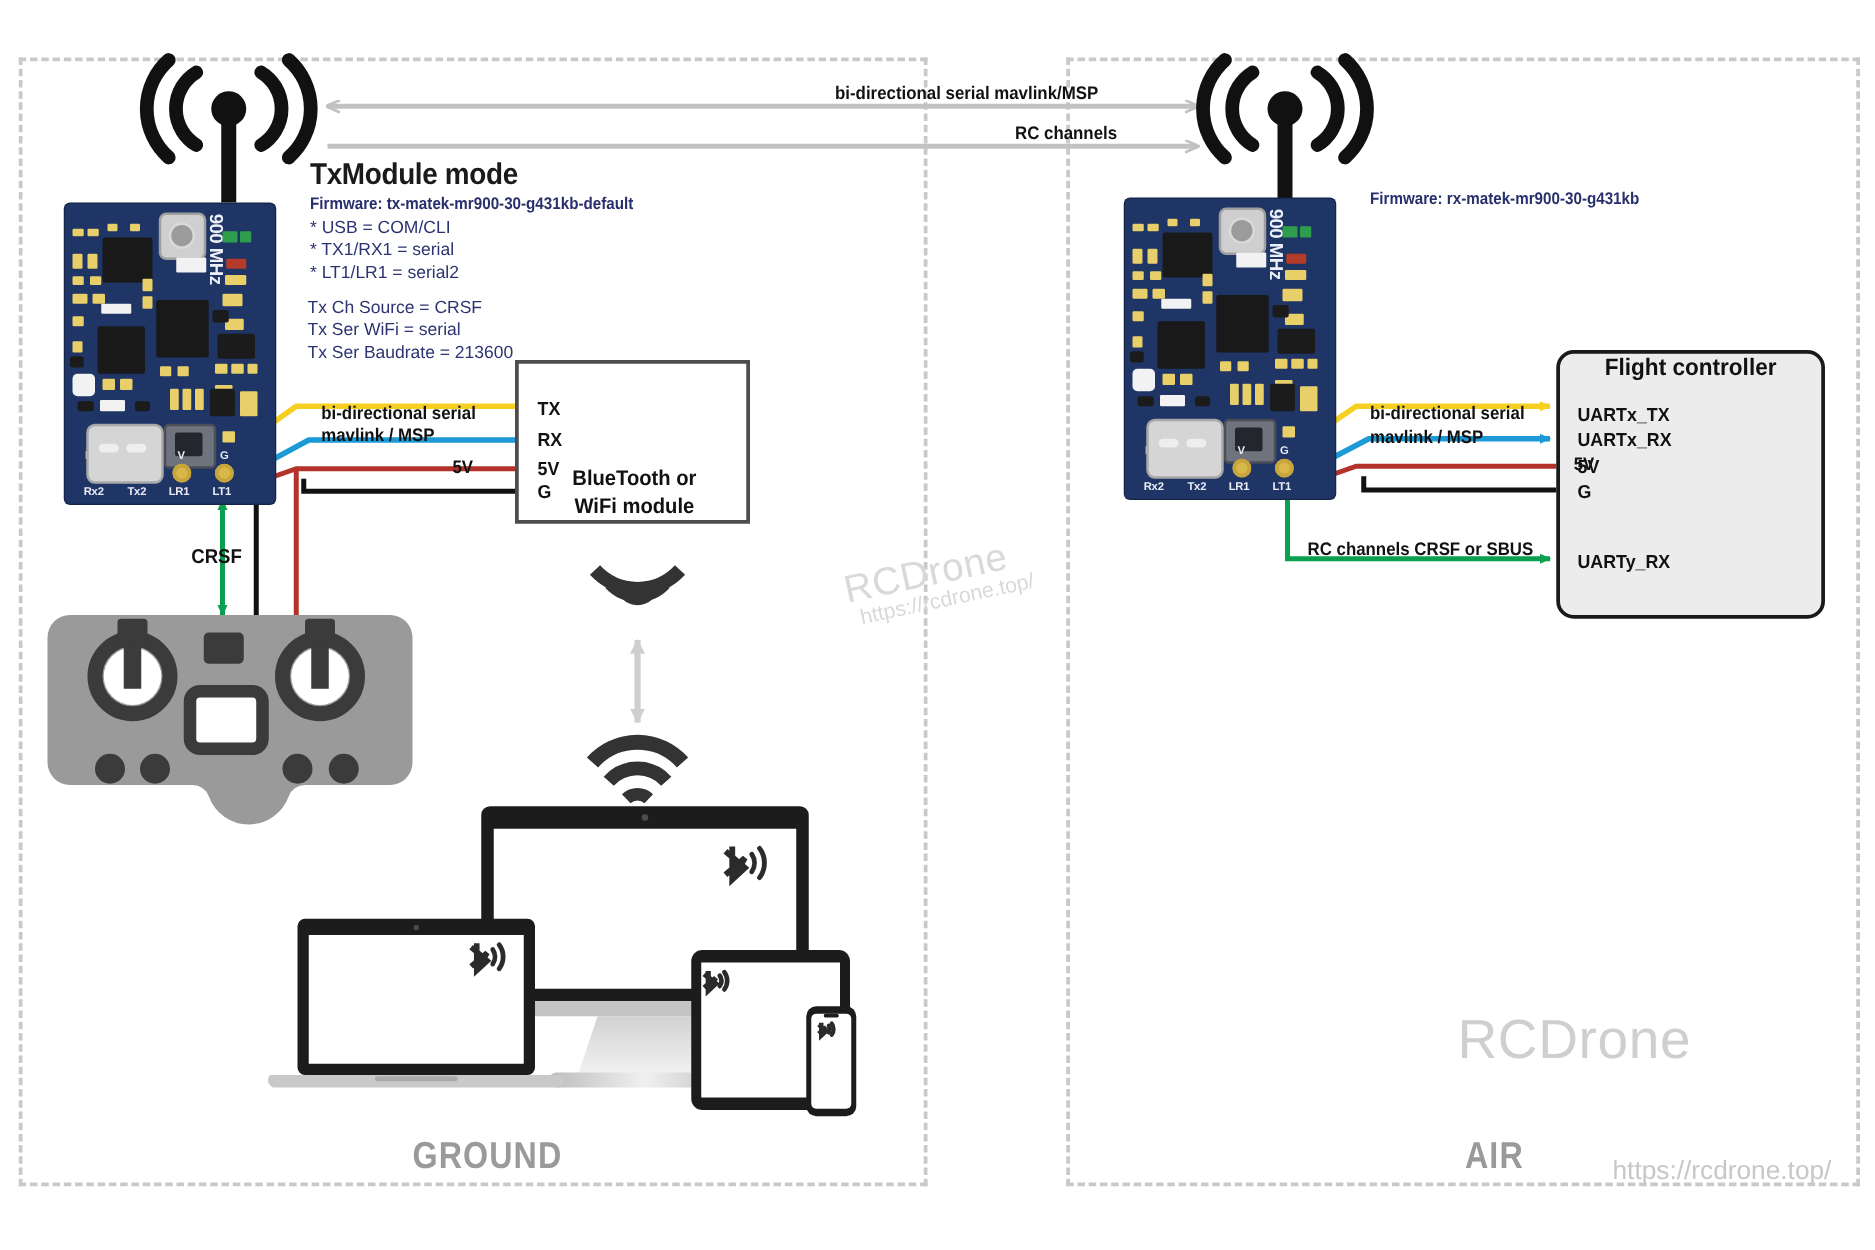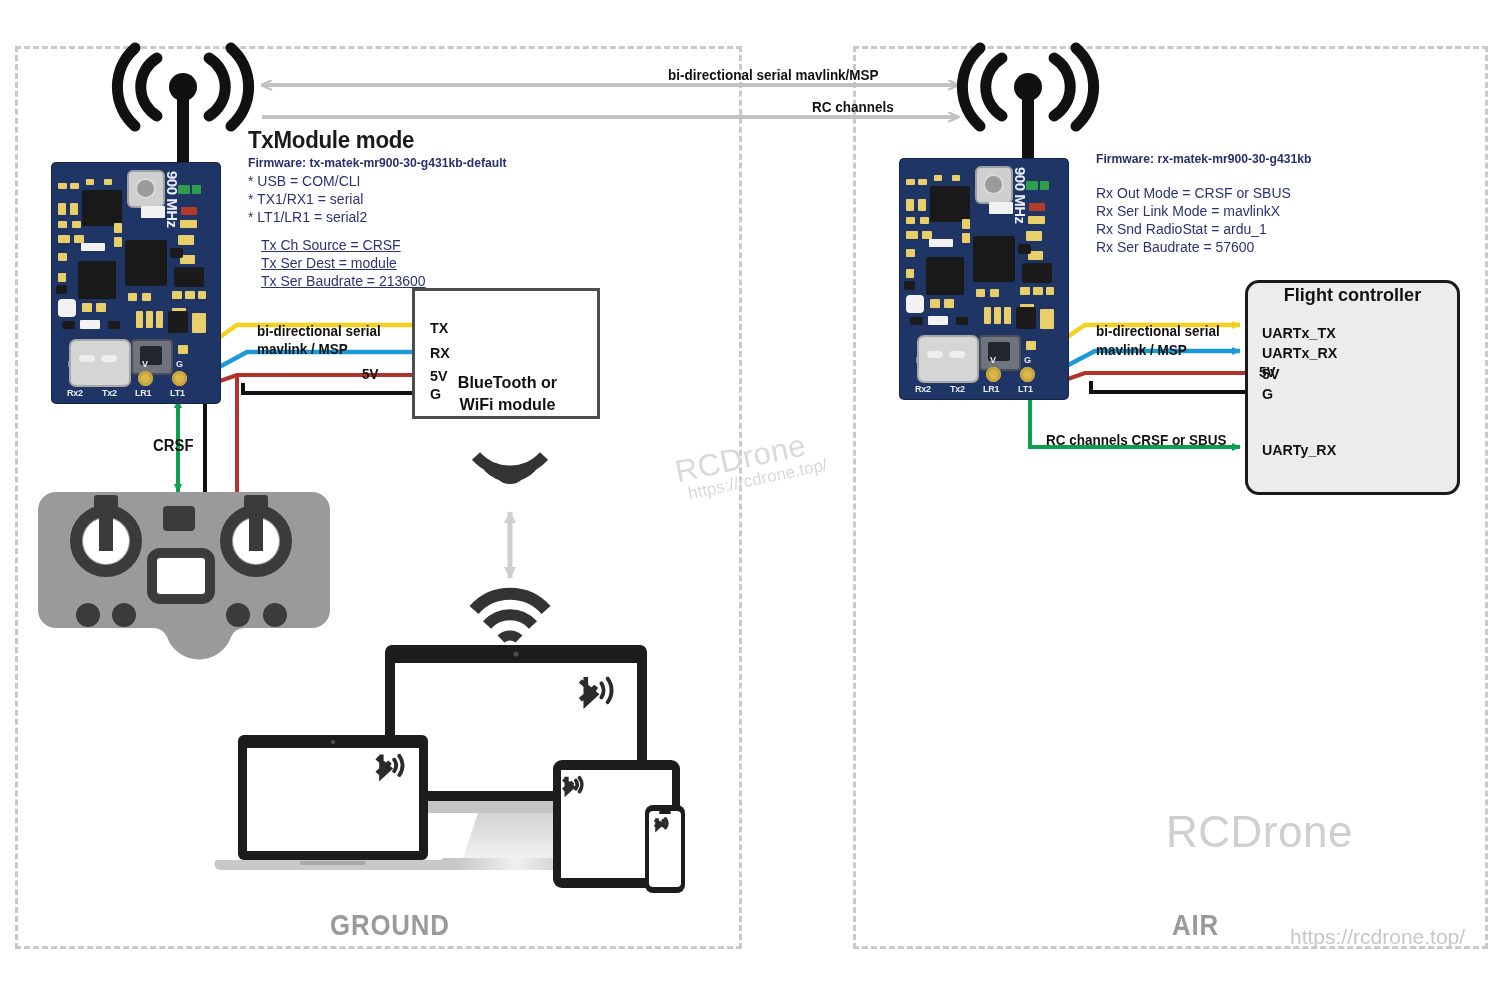--- a/index.html
+++ b/index.html
@@ -24,21 +24,21 @@
       color:#1a1a1a;letter-spacing:-.3px;
       font-family:"Liberation Sans Narrow","Liberation Sans",sans-serif;transform:scaleX(.93);
       transform-origin:left center;}
   .fw-line{position:absolute;font-size:13.5px;font-weight:bold;color:#28306b;
       font-family:"Liberation Sans Narrow","Liberation Sans",sans-serif;
       transform:scaleX(.9);transform-origin:left center;white-space:nowrap;}
   #tx-fw{left:248px;top:155px;}
   #rx-fw{left:1096px;top:151px;}
   .cfg{position:absolute;font-size:14px;color:#2b3470;white-space:nowrap;line-height:18px;}
   #tx-cfg-a{left:248px;top:172px;}
-  #tx-cfg-b{left:261px;top:236px;text-decoration:underline;}
+  #tx-cfg-b{left:246px;top:236px;}
   #rx-cfg{left:1096px;top:184px;}
   .cfg div{height:18px;}
 
   
   .devbox{position:absolute;box-sizing:border-box;}
   #bt-module{left:412px;top:288px;width:188px;height:131px;border:3px solid #4d4d4d;background:#fff;}
   #bt-caption{position:absolute;left:420px;top:372px;width:175px;text-align:center;
       font-size:17px;font-weight:bold;color:#111;line-height:22px;
       font-family:"Liberation Sans Narrow","Liberation Sans",sans-serif;transform:scaleX(.95);}
   #fc-box{left:1245px;top:280px;width:215px;height:215px;border:3px solid #1a1a1a;
@@ -294,31 +294,25 @@
 
   <div class="tx-title">TxModule mode</div>
   <div class="fw-line" id="tx-fw">Firmware: tx-matek-mr900-30-g431kb-default</div>
   <div class="cfg" id="tx-cfg-a">
     <div>* USB = COM/CLI</div>
     <div>* TX1/RX1 = serial</div>
     <div>* LT1/LR1 = serial2</div>
   </div>
   <div class="cfg" id="tx-cfg-b">
     <div>Tx Ch Source = CRSF</div>
-    <div>Tx Ser Dest = module</div>
+    <div>Tx Ser WiFi = serial</div>
     <div>Tx Ser Baudrate = 213600</div>
   </div>
 
   <div class="fw-line" id="rx-fw">Firmware: rx-matek-mr900-30-g431kb</div>
-  <div class="cfg" id="rx-cfg">
-    <div>Rx Out Mode = CRSF or SBUS</div>
-    <div>Rx Ser Link Mode = mavlinkX</div>
-    <div>Rx Snd RadioStat = ardu_1</div>
-    <div>Rx Ser Baudrate = 57600</div>
-  </div>
 
   <div class="pcb" id="pcb-tx">
     <div class="ufl" style="left:75px;top:7px;"></div>
     <div class="ufl2" style="left:83px;top:15px;"></div>
     <div class="mhz" style="left:112px;top:8px;">900 MHz</div>
     <div class="chip" style="left:30px;top:27px;width:40px;height:36px;"></div>
     <div class="chip" style="left:73px;top:77px;width:42px;height:46px;"></div>
     <div class="chip" style="left:26px;top:98px;width:38px;height:38px;"></div>
     <div class="wht" style="left:89px;top:43px;width:24px;height:12px;"></div>
     <div class="sm" style="left:6px;top:20px;width:9px;height:6px;"></div>

